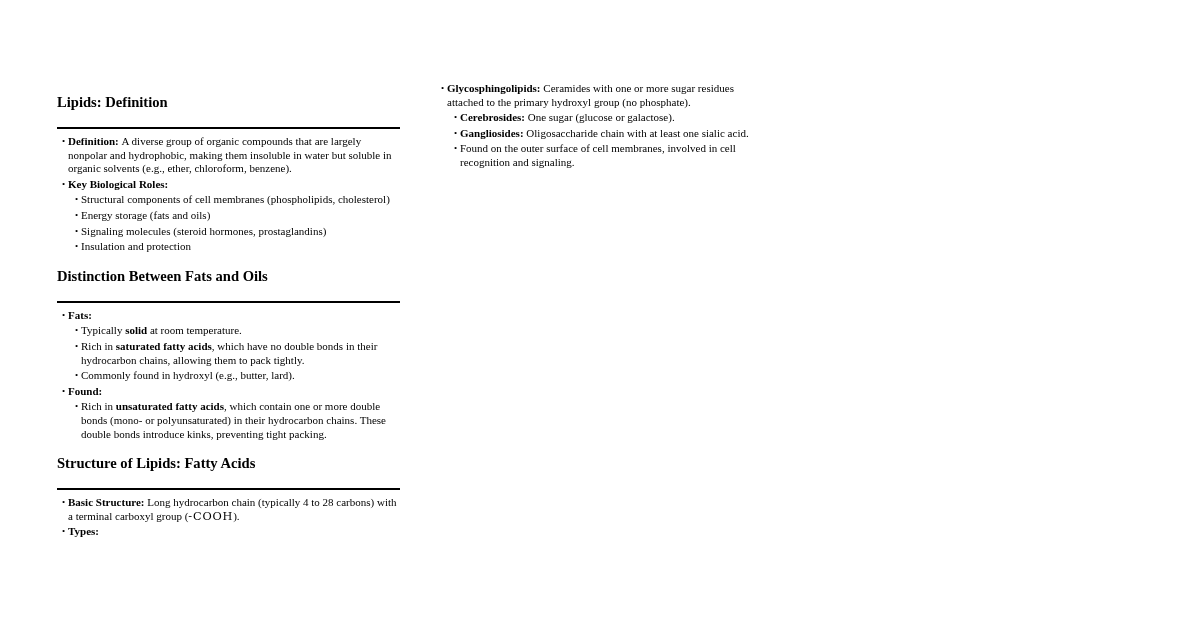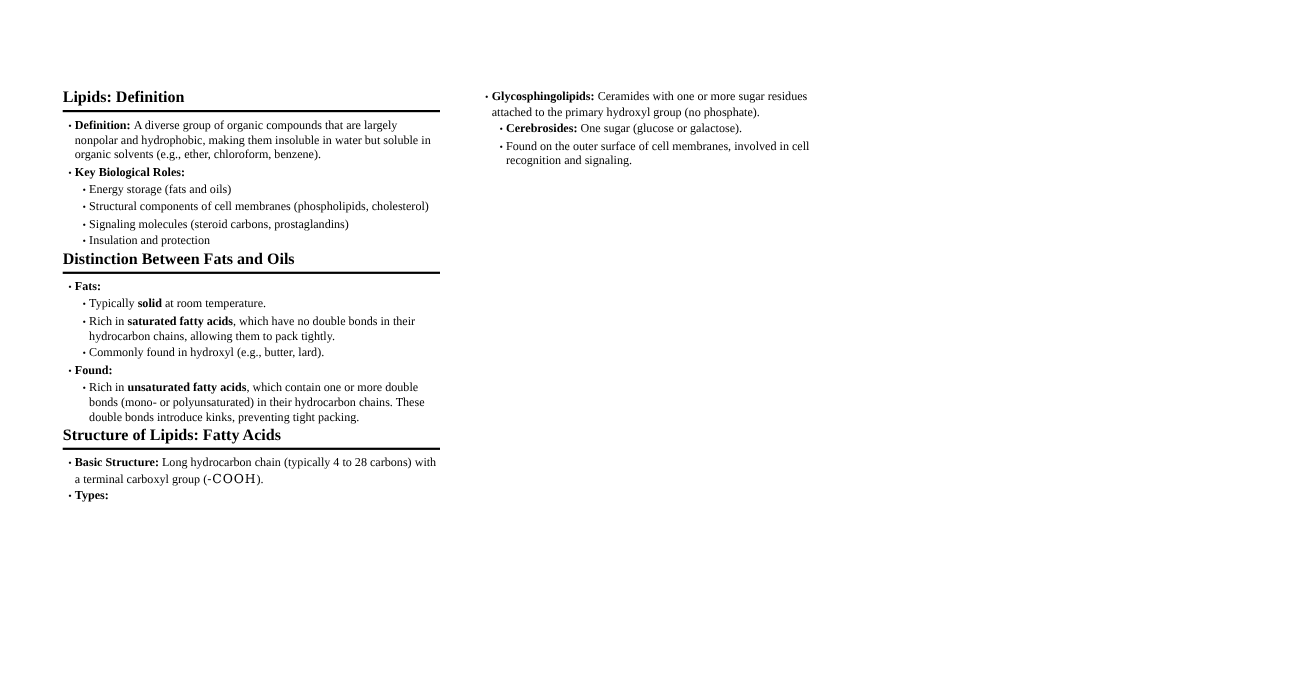--- a/index.html
+++ b/index.html
@@ -13,22 +13,22 @@
     color: #000000;
   }
   .col { position: absolute; top: 80px; }
   .col-left  { left: 57px;  width: 343px; }
   .col-right { left: 436px; width: 337px; }
 
   h2.section-heading {
     font-size: 14.6px;
     line-height: 17px;
     font-weight: bold;
-    margin: 1px 0 0 0;
-    padding-bottom: 2px;
+    margin: 14px 0 0 0;
+    padding-bottom: 16px;
     border-bottom: 2px solid #000000;
   }
 
   ul.blist {
     list-style: none;
     margin: 6px 0 0 0;
     padding: 0;
     font-size: 11px;
     line-height: 13.6px;
   }
@@ -54,23 +54,23 @@
 </head>
 <body>
 
 <div class="page">
   <div class="col col-left">
       <section>
         <h2 class="section-heading">Lipids: Definition</h2>
         <ul class="blist">
           <li class="bitem"><span class="seg seg-b">Definition: </span><span class="seg">A diverse group of organic compounds that are largely nonpolar and hydrophobic, making them insoluble in water but soluble in organic solvents (e.g., ether, chloroform, benzene).</span></li>
           <li class="bitem"><span class="seg seg-b">Key Biological Roles:</span><ul class="blist">
+              <li class="bitem"><span class="seg">Structural components of cell membranes (phospholipids, cholesterol)</span></li>
               <li class="bitem"><span class="seg">Energy storage (fats and oils)</span></li>
-              <li class="bitem"><span class="seg">Structural components of cell membranes (phospholipids, cholesterol)</span></li>
-              <li class="bitem"><span class="seg">Signaling molecules (steroid carbons, prostaglandins)</span></li>
+              <li class="bitem"><span class="seg">Signaling molecules (steroid hormones, prostaglandins)</span></li>
               <li class="bitem"><span class="seg">Insulation and protection</span></li>
             </ul></li>
         </ul>
       </section>
       <section>
         <h2 class="section-heading">Distinction Between Fats and Oils</h2>
         <ul class="blist">
           <li class="bitem"><span class="seg seg-b">Fats:</span><ul class="blist">
               <li class="bitem"><span class="seg">Typically </span><span class="seg seg-b">solid</span><span class="seg"> at room temperature.</span></li>
               <li class="bitem"><span class="seg">Rich in </span><span class="seg seg-b">saturated fatty acids</span><span class="seg">, which have no double bonds in their hydrocarbon chains, allowing them to pack tightly.</span></li>
@@ -87,18 +87,19 @@
           <li class="bitem"><span class="seg seg-b">Basic Structure: </span><span class="seg">Long hydrocarbon chain (typically 4 to 28 carbons) with a terminal carboxyl group (</span><span class="seg seg-chem">-COOH</span><span class="seg">).</span></li>
           <li class="bitem"><span class="seg seg-b">Types:</span></li>
         </ul>
       </section>
     </div>
   <div class="col col-right">
       <section>
         <ul class="blist">
           <li class="bitem"><span class="seg seg-b">Glycosphingolipids: </span><span class="seg">Ceramides with one or more sugar residues attached to the primary hydroxyl group (no phosphate).</span><ul class="blist">
               <li class="bitem"><span class="seg seg-b">Cerebrosides: </span><span class="seg">One sugar (glucose or galactose).</span></li>
+              <li class="bitem"><span class="seg seg-b">Gangliosides: </span><span class="seg">Oligosaccharide chain with at least one sialic acid.</span></li>
               <li class="bitem"><span class="seg">Found on the outer surface of cell membranes, involved in cell recognition and signaling.</span></li>
             </ul></li>
         </ul>
       </section>
     </div>
 </div>
 
 </body></html>

